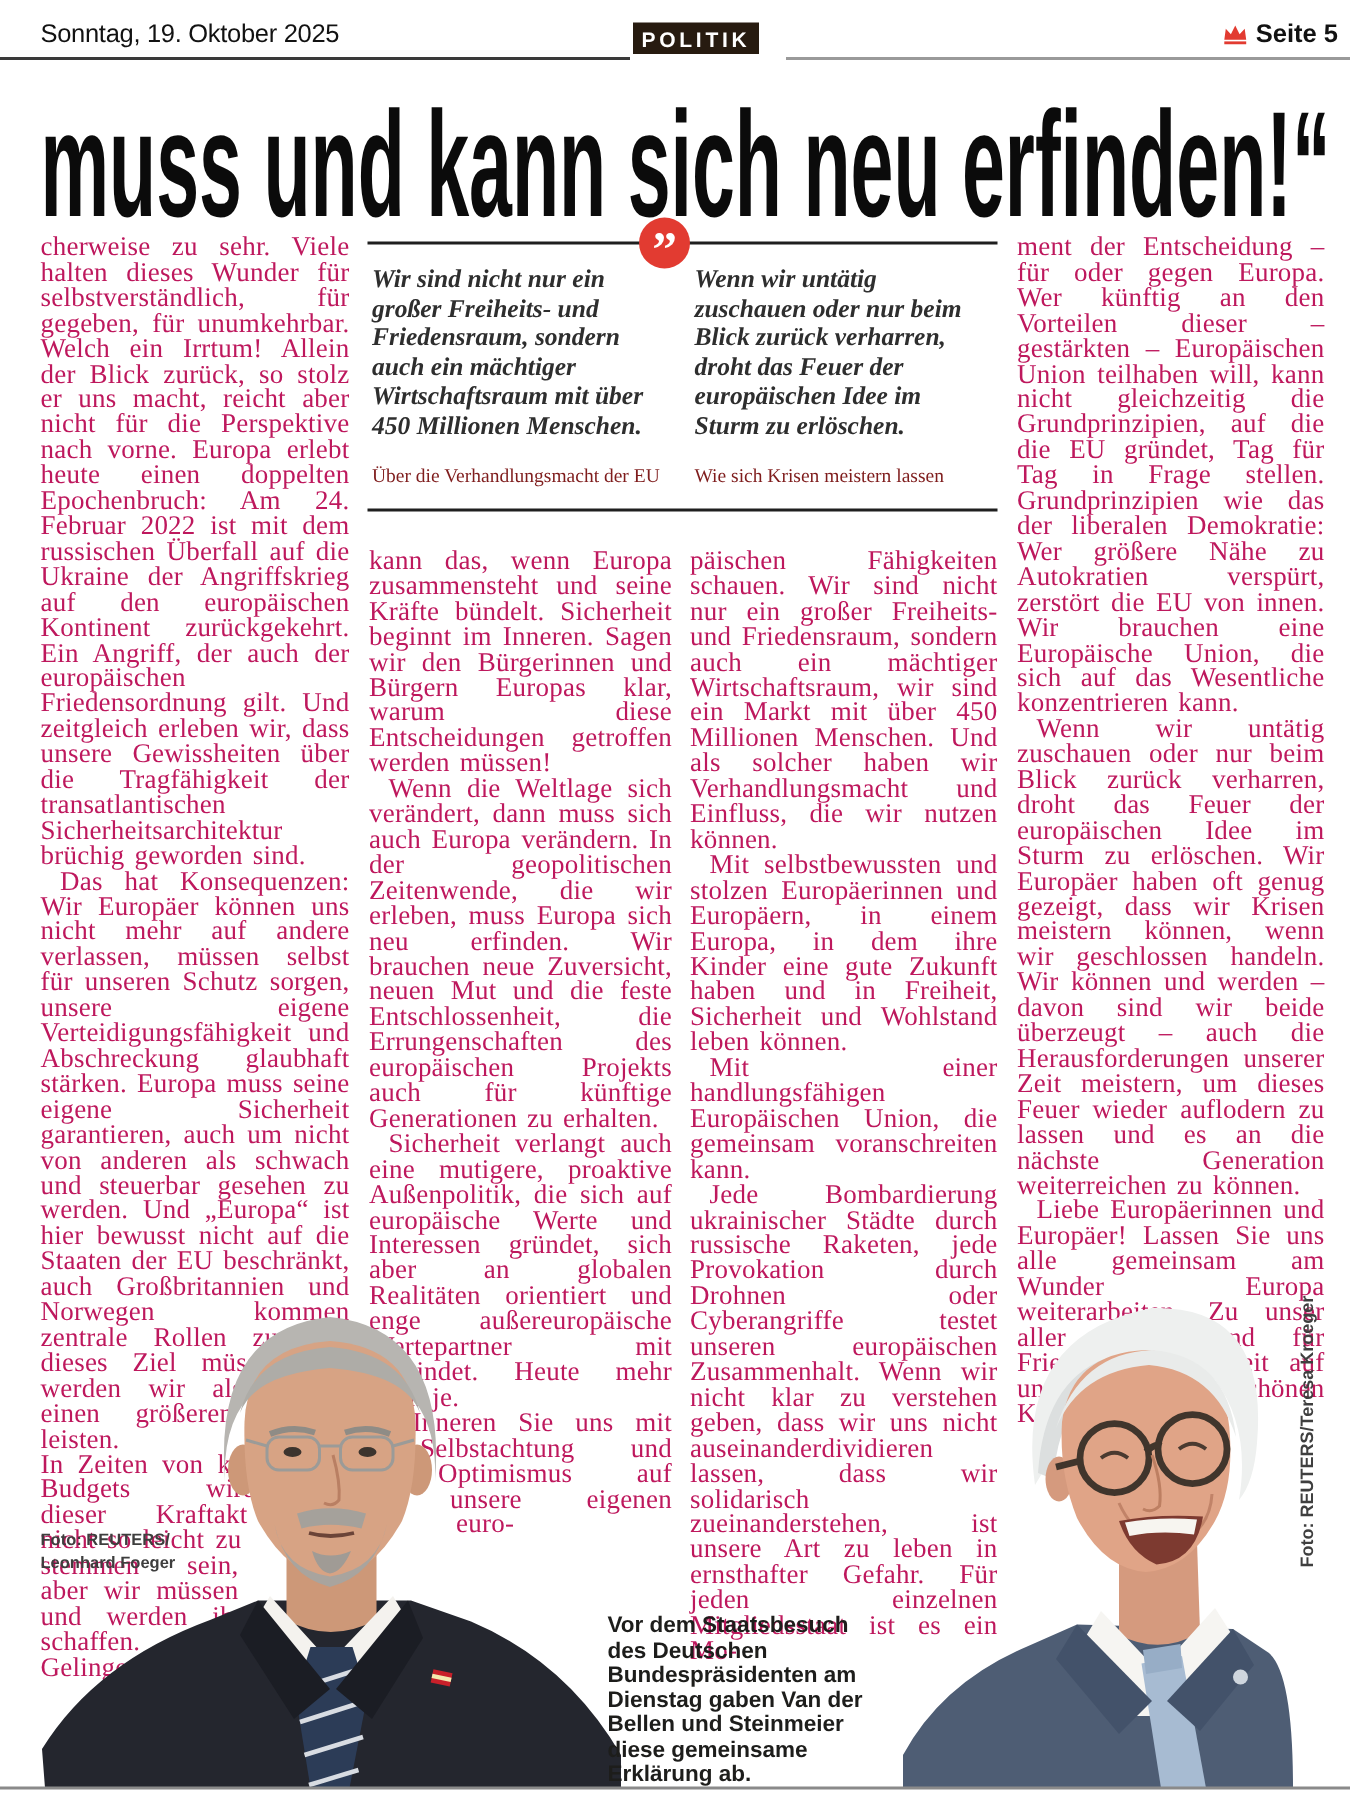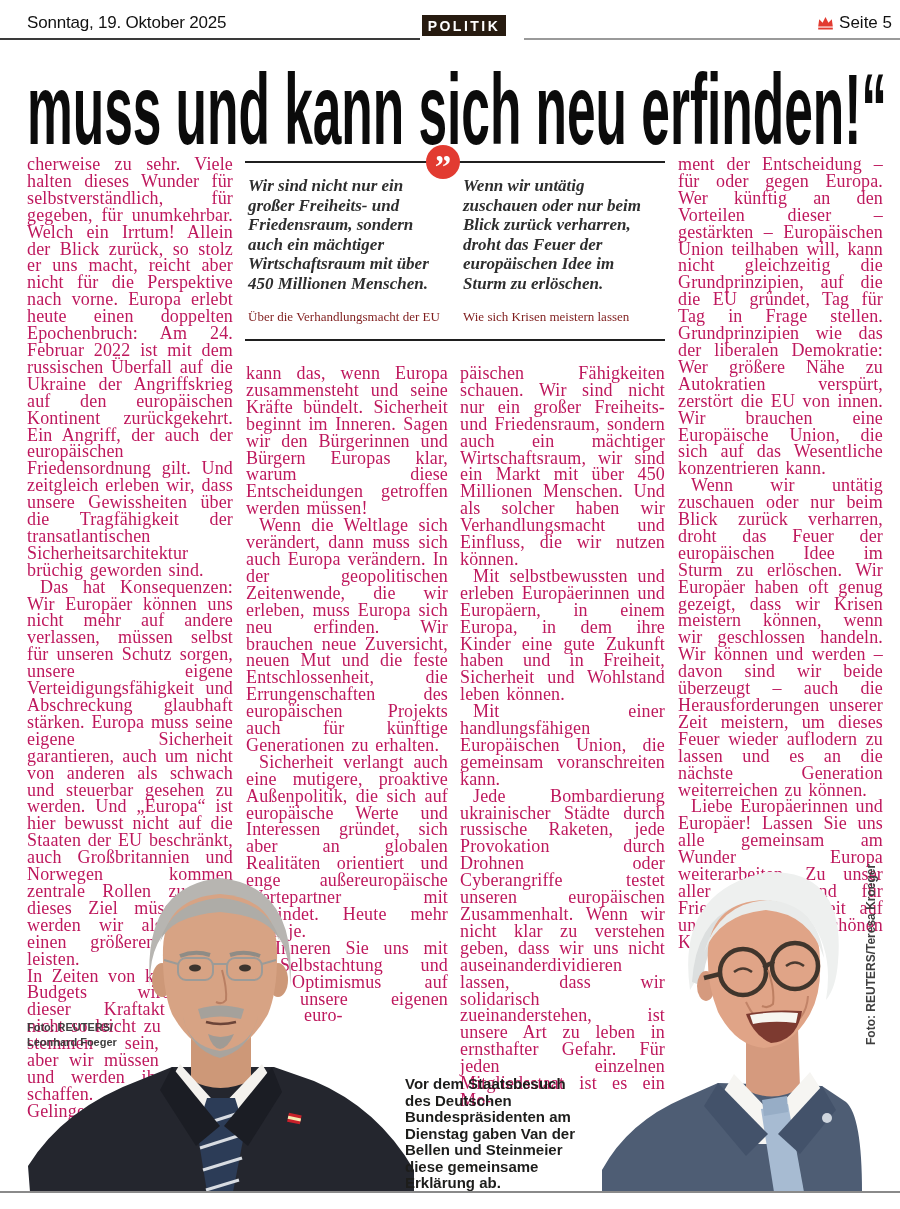--- a/index.html
+++ b/index.html
@@ -6,21 +6,21 @@
   .page{position:relative;width:900px;height:1209px;background:#fff;overflow:hidden;
         font-family:"Liberation Serif",serif;color:#1b1b1b;}
 
   
   .header-date{position:absolute;left:27px;top:13px;font-family:"Liberation Sans",sans-serif;
 Instruction               font-weight:bold;font-size:17px;letter-spacing:-0.2px;color:#121212;}
   .politik-box{position:absolute;left:422px;top:15px;width:84px;height:21px;background:#271b10;
                color:#fff;font-family:"Liberation Sans",sans-serif;font-weight:bold;font-size:14px;
                letter-spacing:2.5px;text-align:center;line-height:22px;}
   .page-label{position:absolute;right:8px;top:13px;font-family:"Liberation Sans",sans-serif;
-              font-weight:normal;font-size:17px;color:#121212;display:flex;align-items:center;gap:5px;}
+              font-weight:bold;font-size:17px;color:#121212;display:flex;align-items:center;gap:5px;}
   .crown-icon svg{display:block;}
   .rule-header-left{position:absolute;left:0;top:38px;width:420px;height:2px;background:#3a3a3a;}
   .rule-header-right{position:absolute;left:524px;top:38px;width:376px;height:2px;background:#9a9a9a;}
 
   
   .headline-svg{position:absolute;left:27px;top:56px;}
 
   
   .q-rule-top{position:absolute;left:245px;top:161px;width:420px;height:2px;background:#1f1f1f;}
   .q-rule-bottom{position:absolute;left:245px;top:339px;width:420px;height:2px;background:#1f1f1f;}
@@ -127,21 +127,21 @@
       <div class="step" style="width:58px"></div>
       <div class="step" style="width:54px"></div>
       <div class="step" style="width:50px"></div>
       <div class="step" style="width:44px"></div>
       <p class="ind">Inneren Sie uns mit Selbstachtung und Optimismus auf unsere eigenen euro-</p>
     </div>
   </div>
 
   <div class="colbody col-3">
     <p>päischen Fähigkeiten schauen. Wir sind nicht nur ein großer Freiheits- und Friedensraum, sondern auch ein mächtiger Wirtschaftsraum, wir sind ein Markt mit über 450 Millionen Menschen. Und als solcher haben wir Verhandlungsmacht und Einfluss, die wir nutzen können.</p>
-    <p class="ind">Mit selbstbewussten und erleben Europäerinnen und Europäern, in einem Europa, in dem ihre Kinder eine gute Zukunft haben und in Freiheit, Sicherheit und Wohlstand leben können.</p>
+    <p class="ind">Mit selbstbewussten und stolzen Europäerinnen und Europäern, in einem Europa, in dem ihre Kinder eine gute Zukunft haben und in Freiheit, Sicherheit und Wohlstand leben können.</p>
     <p class="ind">Mit einer handlungsfähigen Europäischen Union, die gemeinsam voranschreiten kann.</p>
     <p class="ind">Jede Bombardierung ukrainischer Städte durch russische Raketen, jede Provokation durch Drohnen oder Cyberangriffe testet unseren europäischen Zusammenhalt. Wenn wir nicht klar zu verstehen geben, dass wir uns nicht auseinanderdividieren lassen, dass wir solidarisch zueinanderstehen, ist unsere Art zu leben in ernsthafter Gefahr. Für jeden einzelnen Mitgliedsstaat ist es ein Mo-</p>
   </div>
 
   <div class="colbody col-4">
     <p>ment der Entscheidung – für oder gegen Europa. Wer künftig an den Vorteilen dieser – gestärkten – Europäischen Union teilhaben will, kann nicht gleichzeitig die Grundprinzipien, auf die die EU gründet, Tag für Tag in Frage stellen. Grundprinzipien wie das der liberalen Demokratie: Wer größere Nähe zu Autokratien verspürt, zerstört die EU von innen. Wir brauchen eine Europäische Union, die sich auf das Wesentliche konzentrieren kann.</p>
     <p class="ind">Wenn wir untätig zuschauen oder nur beim Blick zurück verharren, droht das Feuer der europäischen Idee im Sturm zu erlöschen. Wir Europäer haben oft genug gezeigt, dass wir Krisen meistern können, wenn wir geschlossen handeln. Wir können und werden – davon sind wir beide überzeugt – auch die Herausforderungen unserer Zeit meistern, um dieses Feuer wieder auflodern zu lassen und es an die nächste Generation weiterreichen zu können.</p>
     <p class="ind">Liebe Europäerinnen und Europäer! Lassen Sie uns alle gemeinsam am Wunder Europa weiterarbeiten. Zu unser aller Vorteil und für Frieden und Freiheit auf unserem schönen Kontinent.</p>
   </div>
 

